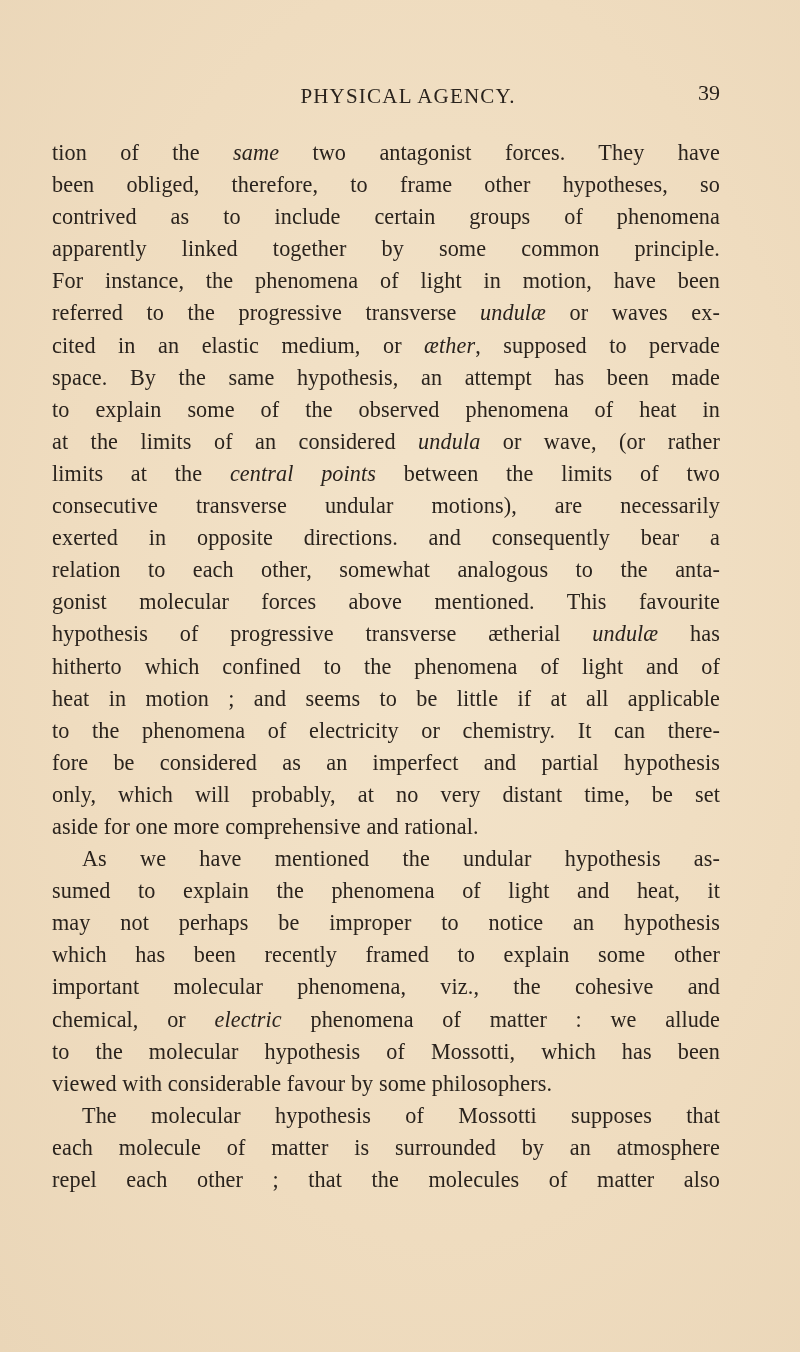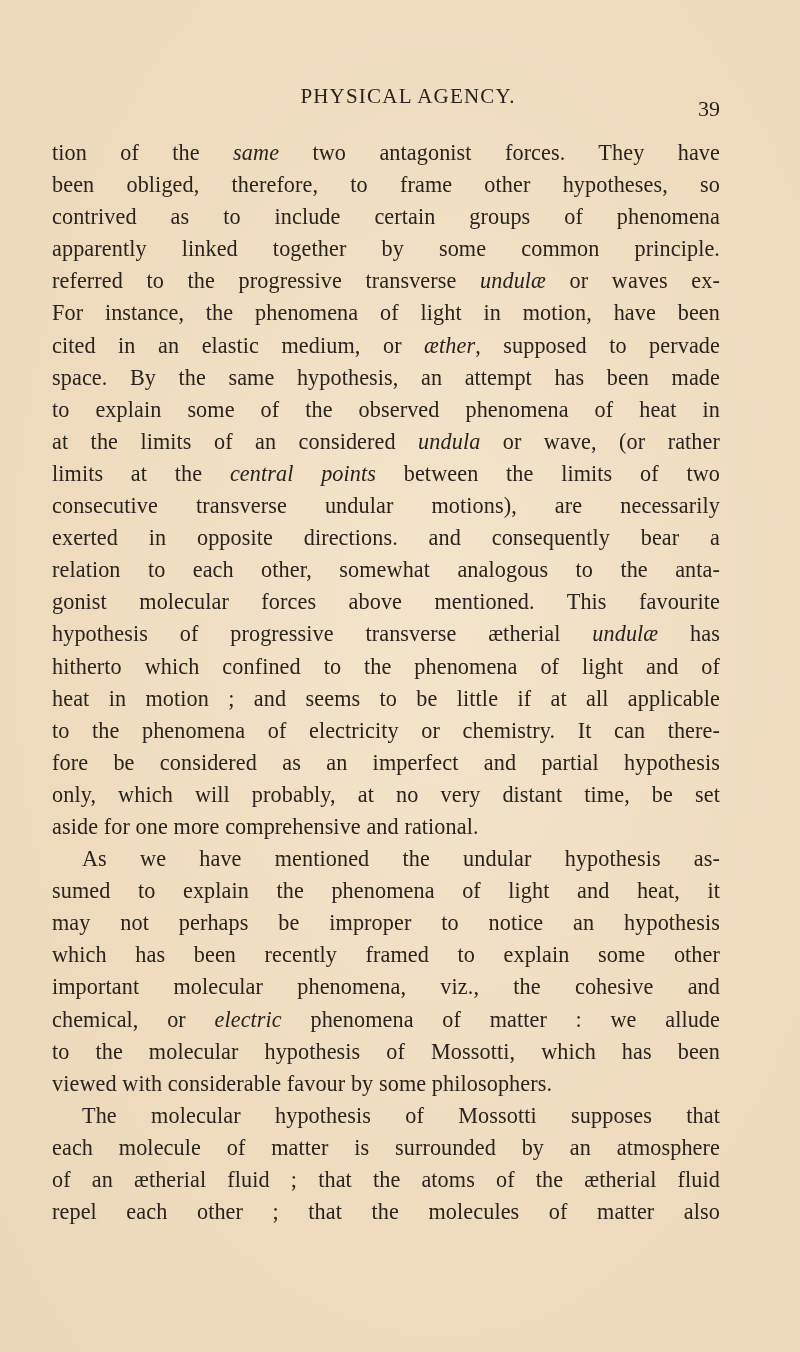--- a/index.html
+++ b/index.html
@@ -39,21 +39,20 @@
       letter-spacing: 1.2px;
       top: 6px;
       padding-left: 72px;
       box-sizing: border-box;
     }
     .page-number {
       position: absolute;
       right: 42px;
       top: 2px;
       font-size: 22px;
-      margin-top: 16px;
     }
     .body-text {
       position: absolute;
       left: 52px;
       top: 137px;
       width: 668px;
     }
     .line {
       display: block;
       height: 32.1px;
@@ -81,22 +80,22 @@
   <div class="running-head">
     <span class="running-title">PHYSICAL AGENCY.</span>
     <span class="page-number">39</span>
   </div>
 
   <div class="body-text" id="body-text">
       <span class="line"><span class="seg">tion of the </span><span class="seg it">same</span><span class="seg"> two antagonist forces.  They have</span></span>
       <span class="line"><span class="seg">been obliged, therefore, to frame other hypotheses, so</span></span>
       <span class="line"><span class="seg">contrived as to include certain groups of phenomena</span></span>
       <span class="line"><span class="seg">apparently linked together by some common principle.</span></span>
+      <span class="line"><span class="seg">For instance, the phenomena of light in motion, have been</span></span>
       <span class="line"><span class="seg">referred to the progressive transverse </span><span class="seg it">undulæ</span><span class="seg"> or waves ex-</span></span>
-      <span class="line"><span class="seg">For instance, the phenomena of light in motion, have been</span></span>
       <span class="line"><span class="seg">cited in an elastic medium, or </span><span class="seg it">æther</span><span class="seg">, supposed to pervade</span></span>
       <span class="line"><span class="seg">space.  By the same hypothesis, an attempt has been made</span></span>
       <span class="line"><span class="seg">to explain some of the observed phenomena of heat in</span></span>
       <span class="line"><span class="seg">at the limits of an considered </span><span class="seg it">undula</span><span class="seg"> or wave, (or rather</span></span>
       <span class="line"><span class="seg">limits at the </span><span class="seg it">central points</span><span class="seg"> between the limits of two</span></span>
       <span class="line"><span class="seg">consecutive transverse undular motions), are necessarily</span></span>
       <span class="line"><span class="seg">exerted in opposite directions. and consequently bear a</span></span>
       <span class="line"><span class="seg">relation to each other, somewhat analogous to the anta-</span></span>
       <span class="line"><span class="seg">gonist molecular forces above mentioned.  This favourite</span></span>
       <span class="line"><span class="seg">hypothesis of progressive transverse ætherial </span><span class="seg it">undulæ</span><span class="seg"> has</span></span>
@@ -109,16 +108,15 @@
       <span class="line indent"><span class="seg">As we have mentioned the undular hypothesis as-</span></span>
       <span class="line"><span class="seg">sumed to explain the phenomena of light and heat, it</span></span>
       <span class="line"><span class="seg">may not perhaps be improper to notice an hypothesis</span></span>
       <span class="line"><span class="seg">which has been recently framed to explain some other</span></span>
       <span class="line"><span class="seg">important molecular phenomena, viz., the cohesive and</span></span>
       <span class="line"><span class="seg">chemical, or </span><span class="seg it">electric</span><span class="seg"> phenomena of matter : we allude</span></span>
       <span class="line"><span class="seg">to the molecular hypothesis of Mossotti, which has been</span></span>
       <span class="line last"><span class="seg">viewed with considerable favour by some philosophers.</span></span>
       <span class="line indent"><span class="seg">The molecular hypothesis of Mossotti supposes that</span></span>
       <span class="line"><span class="seg">each molecule of matter is surrounded by an atmosphere</span></span>
-      <span class="line"><span class="seg">of an ætherial fluid ; that the atoms of the ætherial fluid</span></span>
       <span class="line"><span class="seg">repel each other ; that the molecules of matter also</span></span>
     </div>
 </div>
 
 </body></html>

